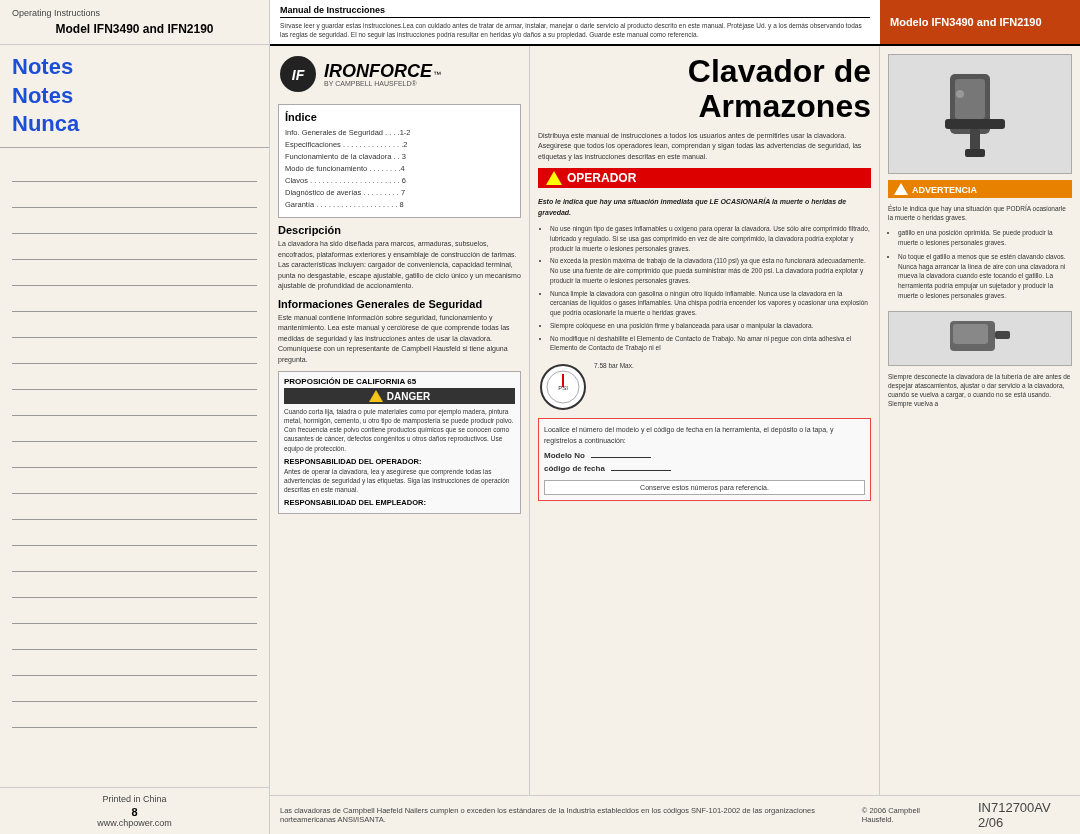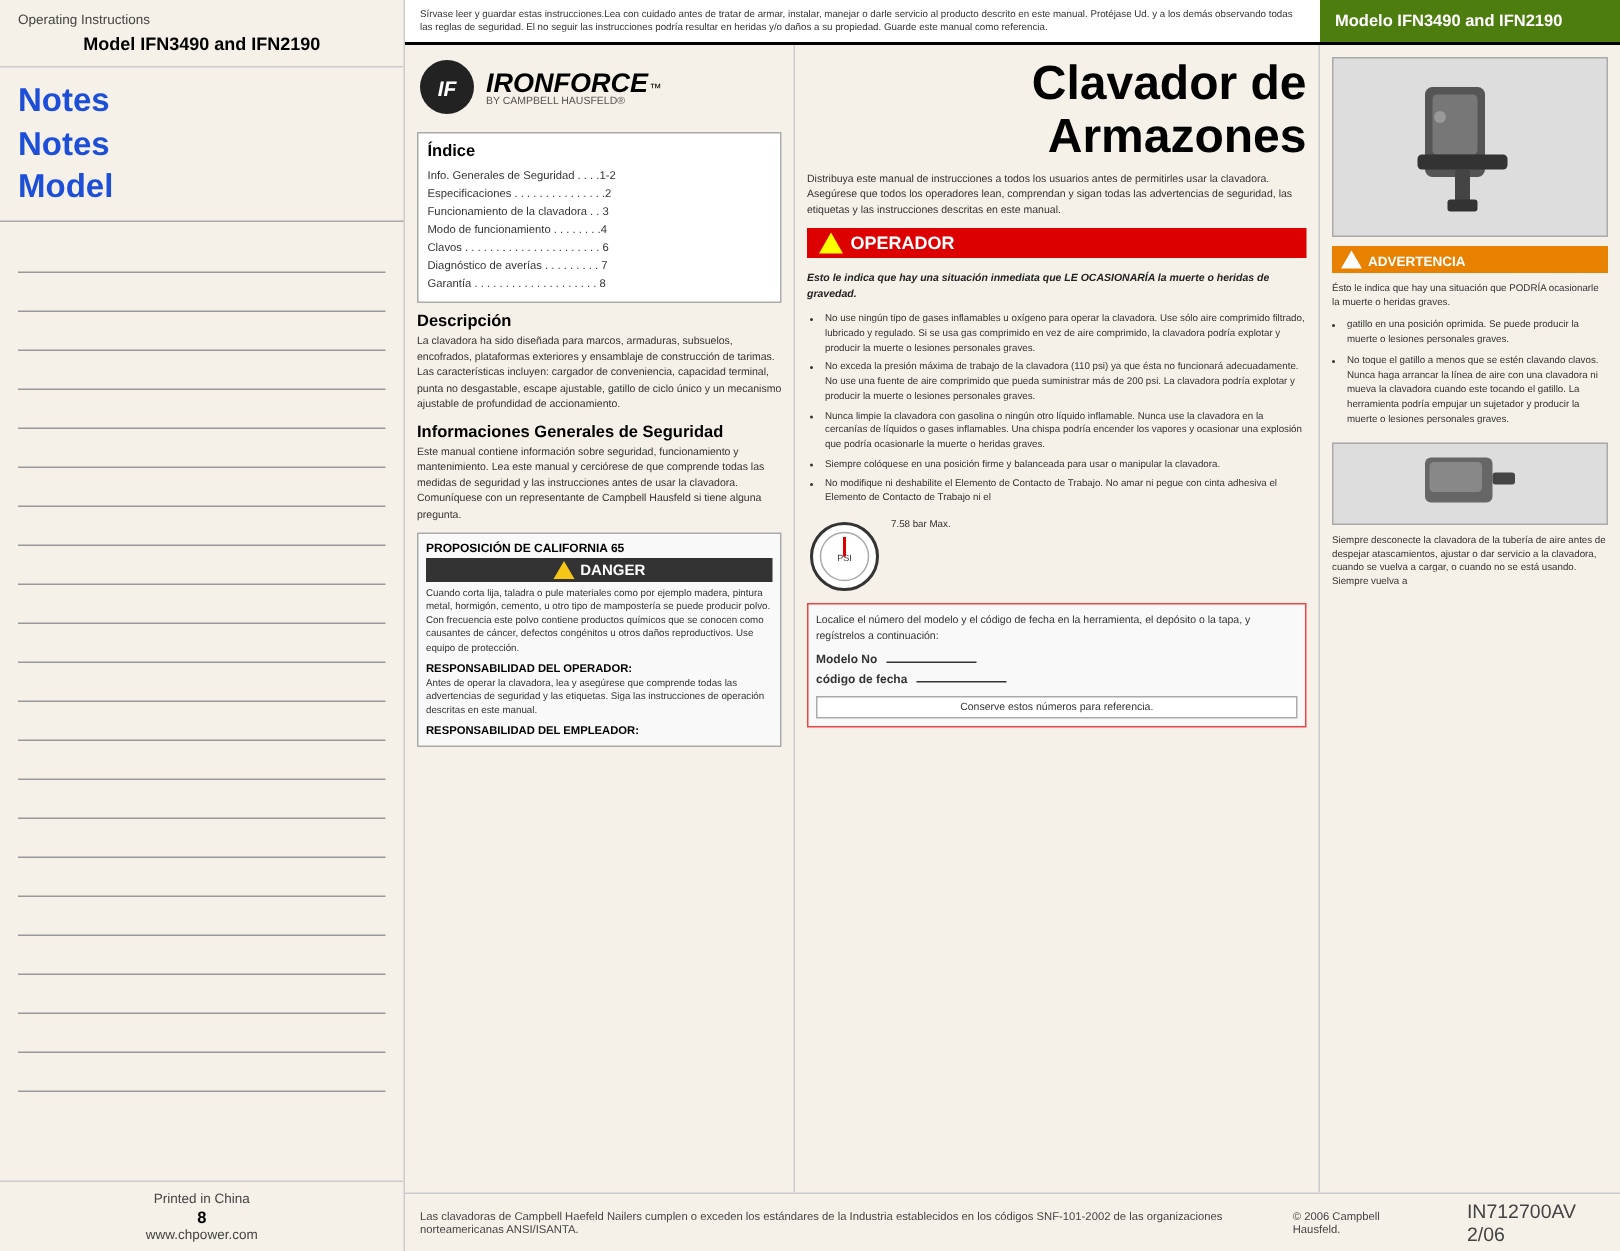--- a/index.html
+++ b/index.html
@@ -113,21 +113,21 @@
       border-bottom: 1px solid #000;
       padding-bottom: 2px;
       margin-bottom: 3px;
     }
     .manual-intro-text {
       font-size: 6.5px;
       color: #333;
       line-height: 1.4;
     }
     .right-header-right {
-      background: #4d7c0f;
+      background: #c2410c;
       color: #fff;
       padding: 5px 10px;
       display: flex;
       align-items: center;
       min-width: 200px;
       text-align: right;
     }
     .modelo-label {
       font-size: 11px;
       font-weight: bold;
@@ -485,21 +485,21 @@
 
 <div class="left-panel">
   <div class="left-top">
     <div class="operating-instructions">Operating Instructions</div>
     <div class="model-number">Model IFN3490 and IFN2190</div>
   </div>
 
   <div class="notes-section">
     <div class="notes-label">Notes</div>
     <div class="notes-label">Notes</div>
-    <div class="notes-label">Model</div>
+    <div class="notes-label">Nunca</div>
   </div>
 
   <div class="lines-area" id="linesArea">
   <div class="line-item"></div>
       <div class="line-item"></div>
       <div class="line-item"></div>
       <div class="line-item"></div>
       <div class="line-item"></div>
       <div class="line-item"></div>
       <div class="line-item"></div>
@@ -524,20 +524,21 @@
     <div class="printed-in">Printed in China</div>
     <div class="page-num-left">8</div>
     <div class="website-left">www.chpower.com</div>
   </div>
 </div>
 
 <div class="right-panel">
 
   <div class="right-header">
     <div class="right-header-left">
+      <div class="manual-instrucciones-label">Manual de Instrucciones</div>
       <div class="manual-intro-text">Sírvase leer y guardar estas instrucciones.Lea con cuidado antes de tratar de armar, instalar, manejar o darle servicio al producto descrito en este manual. Protéjase Ud. y a los demás observando todas las reglas de seguridad. El no seguir las instrucciones podría resultar en heridas y/o daños a su propiedad. Guarde este manual como referencia.</div>
     </div>
     <div class="right-header-right">
       <div class="modelo-label">Modelo IFN3490 and IFN2190</div>
     </div>
   </div>
 
   <div class="right-main">
 
     <div class="middle-col">

